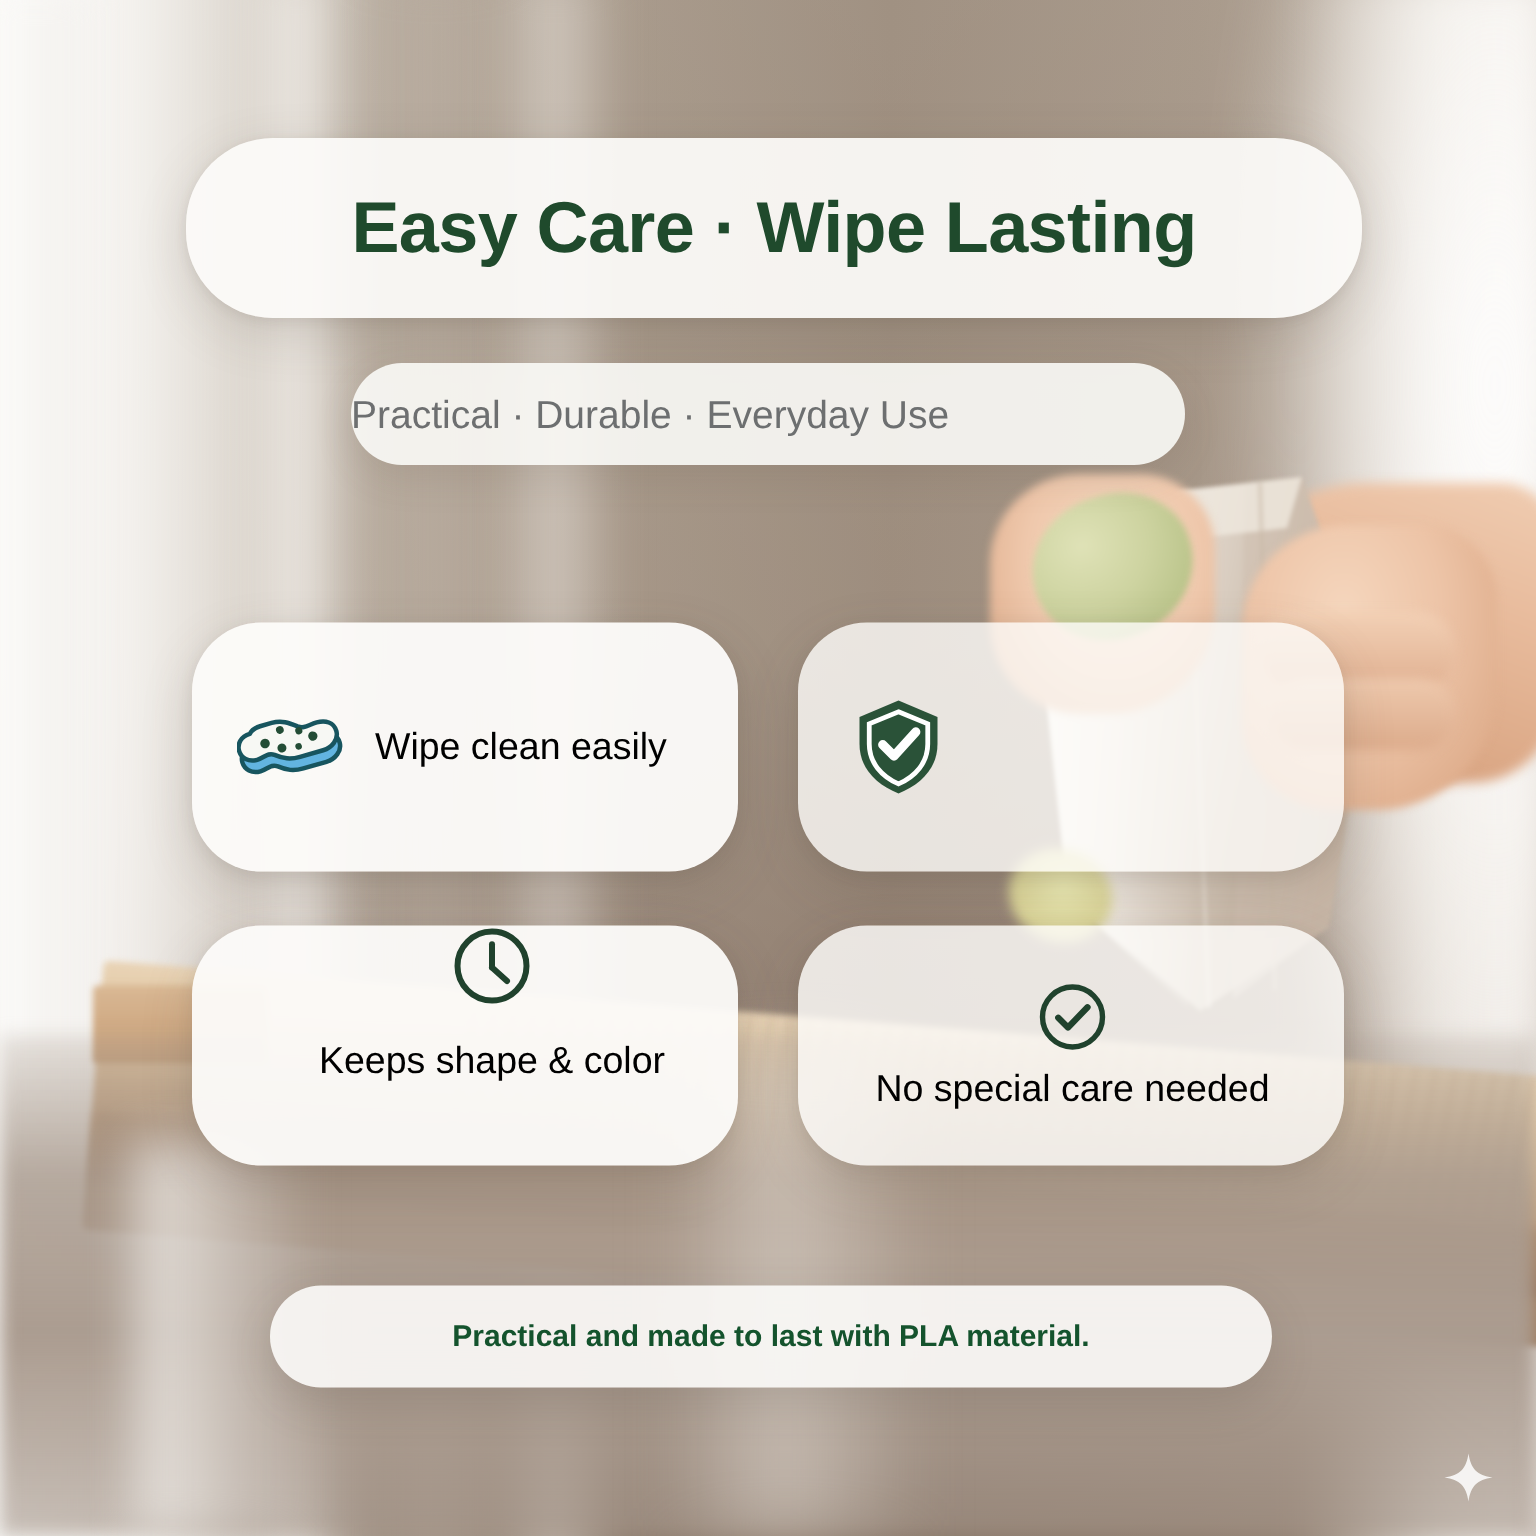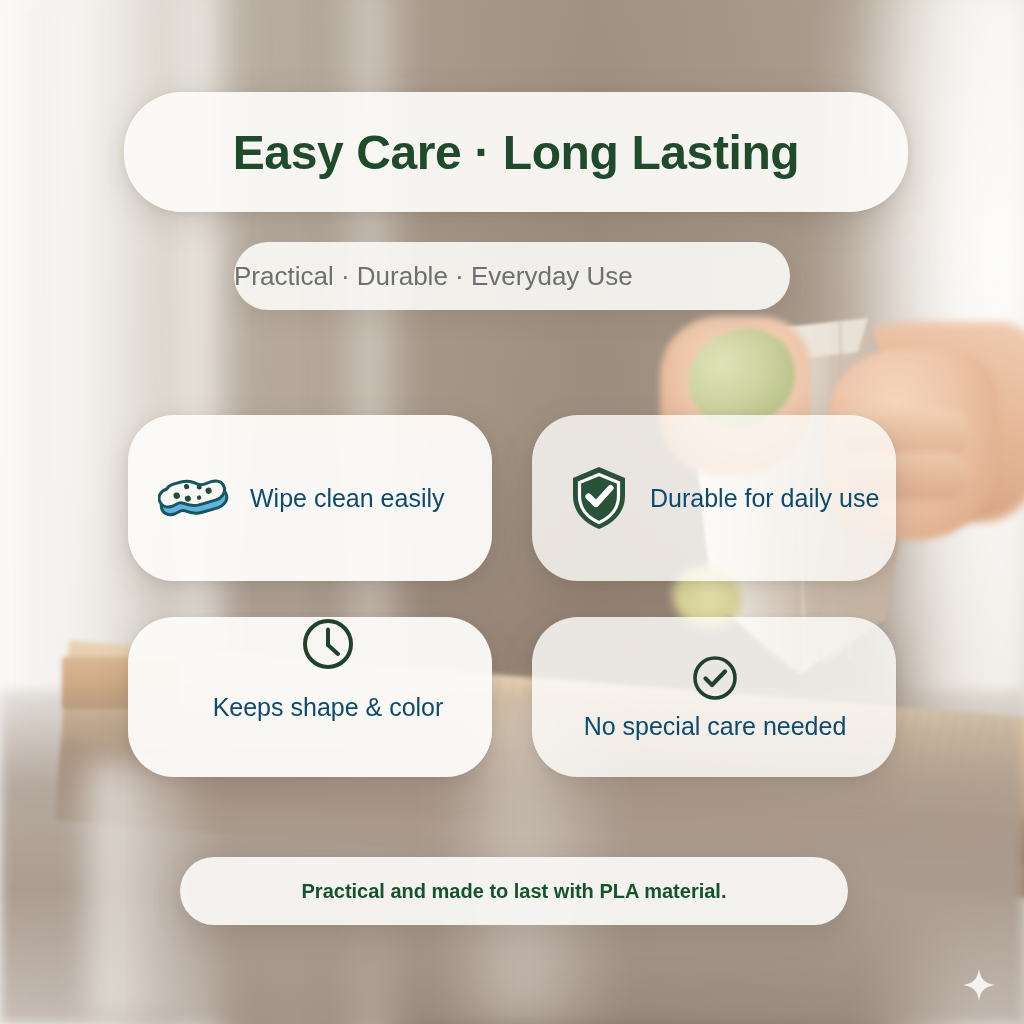--- a/index.html
+++ b/index.html
@@ -194,21 +194,21 @@
     background:rgba(252,251,249,0.95);
     padding-left:36px; gap:22px;flex-direction:column;
   }
   #card-4 {
     left:532px; top:617px; width:364px; height:160px;
     background:rgba(252,251,249,0.82);
     flex-direction:column; justify-content:center; gap:10px;
     padding-left:2px;
   }
   .feature-label {
-    font-size:25px; color:#0c4a6e; white-space:nowrap;
+    font-size:25px; color:#000000; white-space:nowrap;
   }
   #card-4 .feature-label { font-size:25px; }
 
   .icon-wrap { flex:0 0 auto; display:flex; align-items:center; justify-content:center; }
 
   #footer-pill {
     left:180px; top:857px; width:668px; height:68px;
     border-radius:34px; justify-content:center;
     background:rgba(250,249,246,0.92);
     box-shadow:0 10px 30px rgba(80,68,58,.18);
@@ -272,21 +272,21 @@
 
   <div class="hand-left"></div>
   <div class="cloth"></div>
   <div class="cloth2"></div>
   <div class="hand-right"></div>
   <div class="finger-a"></div>
   <div class="finger-b"></div>
 </div>
 
 <div class="pill" id="title-pill">
-  <span id="title-text">Easy Care · Long Lasting</span>
+  <span id="title-text">Easy Care · Wipe Lasting</span>
 </div>
 
 <div class="pill" id="subtitle-pill">
   <span id="subtitle-text">Practical · Durable · Everyday Use</span>
 </div>
 
 <div class="feature-card" id="card-1">
   <span class="icon-wrap">
     <svg width="72" height="56" viewBox="0 0 72 56" aria-hidden="true">
       <g transform="rotate(-16 36 28)">
@@ -305,21 +305,20 @@
 </div>
 
 <div class="feature-card" id="card-2">
   <span class="icon-wrap">
     <svg width="58" height="66" viewBox="0 0 58 66" aria-hidden="true">
       <path d="M29 2 L55 13 V31c0 16-11 27-26 33C14 58 3 47 3 31V13Z" fill="#2a5238"></path>
       <path d="M29 9.5 L48.5 17.6 V31c0 12.8-8.6 21.8-19.5 26.6C18.1 52.8 9.5 43.8 9.5 31V17.6Z" fill="none" stroke="#ffffff" stroke-width="3.2"></path>
       <path d="M18.5 31.5 L26 39 L40.5 23" fill="none" stroke="#ffffff" stroke-width="6.2" stroke-linecap="round" stroke-linejoin="round"></path>
     </svg>
   </span>
-  <span class="feature-label">Durable for daily use</span>
 </div>
 
 <div class="feature-card" id="card-3">
   <span class="icon-wrap">
     <svg width="54" height="54" viewBox="0 0 54 54" aria-hidden="true">
       <circle cx="27" cy="27" r="23" fill="none" stroke="#20422d" stroke-width="4"></circle>
       <path d="M27 12.5 V28" stroke="#20422d" stroke-width="4" stroke-linecap="round"></path>
       <path d="M27 28 L37 37" stroke="#20422d" stroke-width="4" stroke-linecap="round"></path>
     </svg>
   </span>

